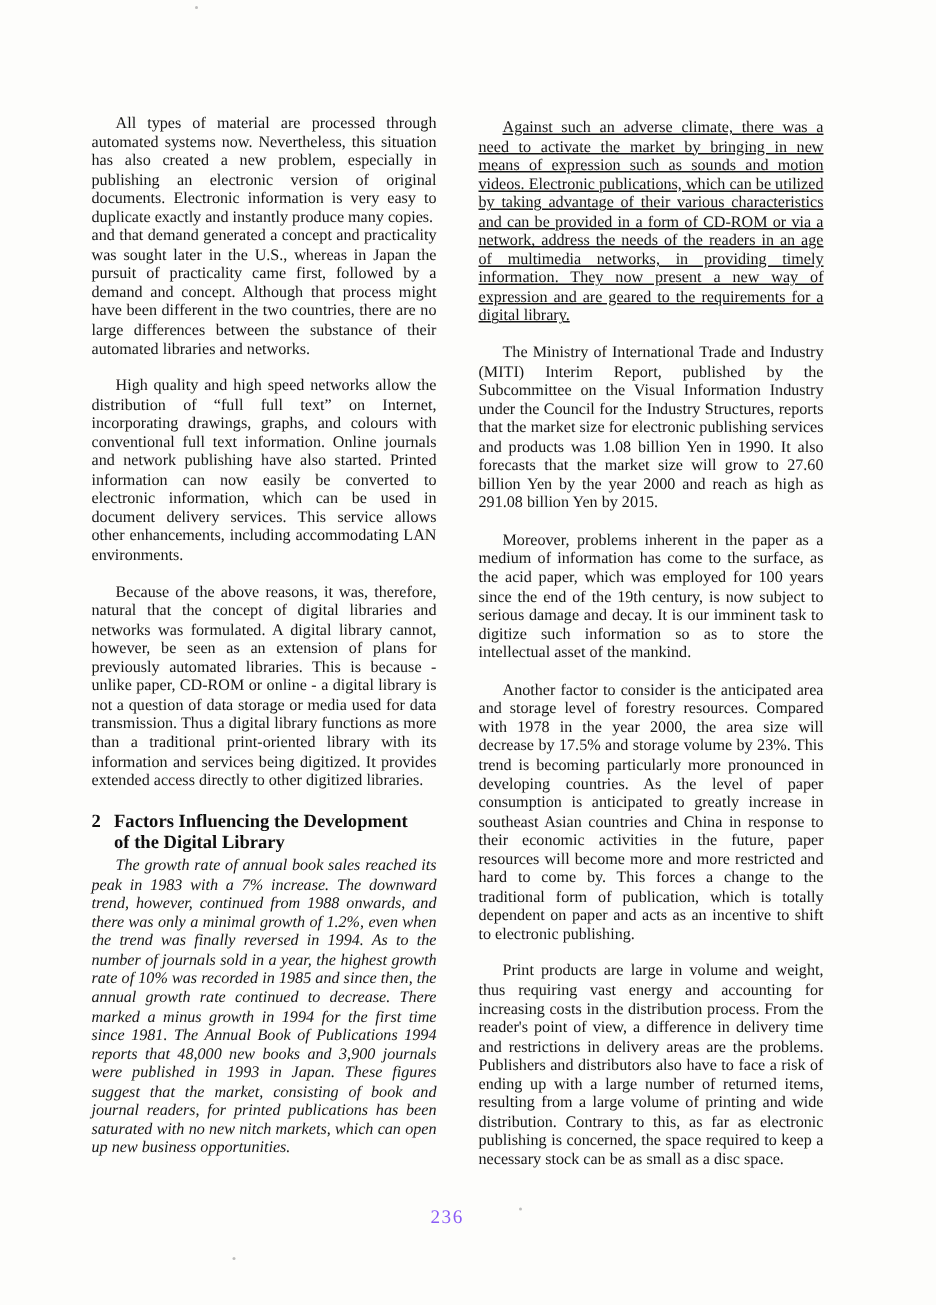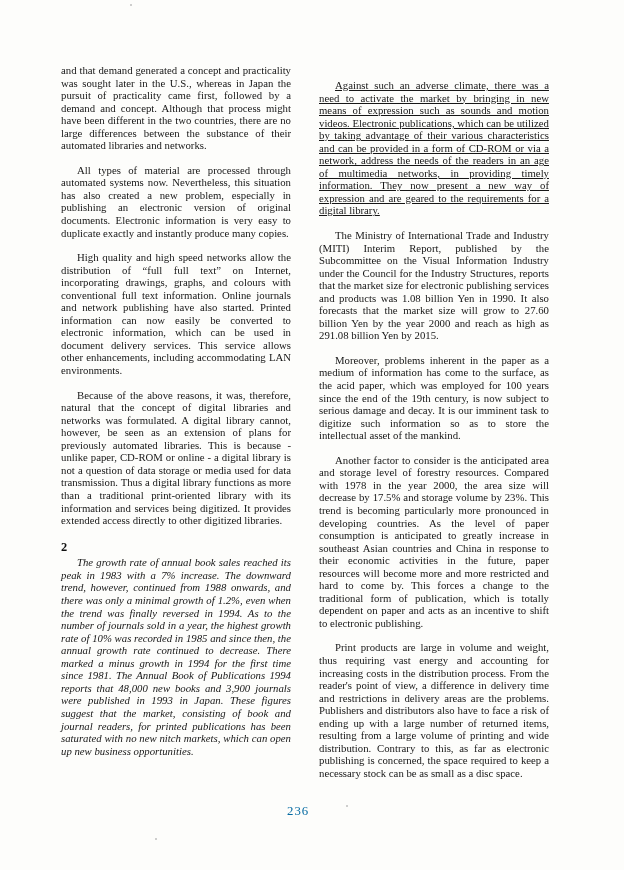--- a/index.html
+++ b/index.html
@@ -32,43 +32,44 @@
     text-align:left;
     display:flex;
     color:#111;
   }
   .h-num { flex:0 0 15px; }
   .para.after-heading { margin-top:2px;font-style:italic; }
   .page-number {
     position:absolute;
     left:287px; top:804px;
     font-size:12.8px;
-    color:#0369a1;
+    color:#8b5cf6;
     letter-spacing:1px;
   }
   .speck {
     position:absolute;
     width:2px; height:2px;
     background:#8a8a8a;
     border-radius:50%;
     opacity:.55;
   }
 </style>
 </head>
 <body>
 
 <div class="page">
 
   <div class="col col-left">
+    <p class="para">All types of material are processed through automated systems now.  Nevertheless, this situation has also created a new problem, especially in publishing an electronic version of original documents.  Electronic information is very easy to duplicate exactly and instantly produce many copies.</p>
     <p class="para first no-indent">and that demand generated a concept and practicality was sought later in the U.S., whereas in Japan the pursuit of practicality came first, followed by a demand and concept.  Although that process might have been different in the two countries, there are no large differences between the substance of their automated libraries and networks.</p>
-    <p class="para">All types of material are processed through automated systems now.  Nevertheless, this situation has also created a new problem, especially in publishing an electronic version of original documents.  Electronic information is very easy to duplicate exactly and instantly produce many copies.</p>
     <p class="para">High quality and high speed networks allow the distribution of “full full text” on Internet, incorporating drawings, graphs, and colours with conventional full text information.  Online journals and network publishing have also started.  Printed information can now easily be converted to electronic information, which can be used in document delivery services.  This service allows other enhancements, including accommodating LAN environments.</p>
     <p class="para">Because of the above reasons, it was, therefore, natural that the concept of digital libraries and networks was formulated.  A digital library cannot, however, be seen as an extension of plans for previously automated libraries.  This is because - unlike paper, CD-ROM or online -  a digital library is not a question of data storage or media used for data transmission.   Thus a digital library functions as more than a traditional print-oriented library with its information and services being digitized. It provides extended access directly to other digitized libraries.</p>
     <div class="heading">
       <span class="h-num">2</span>
+      <span class="h-body"><span>Factors Influencing the Development</span><br><span>of the Digital Library</span></span>
     </div>
     <p class="para after-heading">The growth rate of annual book sales reached its peak in 1983 with a 7% increase.  The downward trend, however, continued from 1988 onwards, and there was only a minimal growth of 1.2%, even when the trend was finally reversed in 1994.  As to the number of journals sold in a year, the highest growth rate of 10% was recorded in 1985 and since then, the annual growth rate continued to decrease. There marked a minus growth in 1994 for the first time since 1981.  The Annual Book of Publications 1994 reports that 48,000 new books and 3,900 journals were published in 1993 in Japan.  These figures suggest that the market, consisting of book and journal readers, for printed publications has been saturated with no new nitch markets, which can open up new business opportunities.</p>
   </div>
 
   <div class="col col-right">
     <p class="para first">Against such an adverse climate, there was a need to activate the market by bringing in new means of expression such as sounds and motion videos.  Electronic publications, which can be utilized by taking advantage of their various characteristics and can be provided in a form of CD-ROM or via a network, address the needs of the readers in an age of multimedia networks, in providing timely information.  They now present a new way of expression and are geared to the requirements for a digital library.</p>
     <p class="para">The Ministry of International Trade and Industry (MITI) Interim Report, published by the Subcommittee on the Visual Information Industry under the Council for the Industry Structures, reports that the market size for electronic publishing services and products was 1.08 billion Yen in 1990. It also forecasts that the market size will grow to 27.60 billion Yen by the year 2000 and reach as high as 291.08 billion Yen by 2015.</p>
     <p class="para">Moreover, problems inherent in the paper as a medium of information has come to the surface, as the acid paper, which was employed for 100 years since the end of the 19th century, is now subject to serious damage and decay.  It is our imminent task to digitize such information so as to store the intellectual asset of the mankind.</p>
     <p class="para">Another factor to consider is the anticipated area and storage level of forestry resources.  Compared with 1978 in the year 2000, the area size will decrease by 17.5% and storage volume by 23%. This trend is becoming particularly more pronounced in developing countries. As the level of paper consumption is anticipated to greatly increase in southeast Asian countries and China in response to their economic activities in the future, paper resources will become more and more restricted and hard to come by.  This forces a change to the traditional form of publication, which is totally dependent on paper and acts as an incentive to shift to electronic publishing.</p>
     <p class="para">Print products are large in volume and weight, thus requiring vast energy and accounting for increasing costs in the distribution process.  From the reader's point of view, a difference in delivery time and restrictions in delivery areas are the problems. Publishers and distributors also have to face a risk of ending up with a large number of returned items, resulting from a large volume of printing and wide distribution.  Contrary to this, as far as electronic publishing is concerned, the space required to keep a necessary stock can be as small as a disc space.</p>

